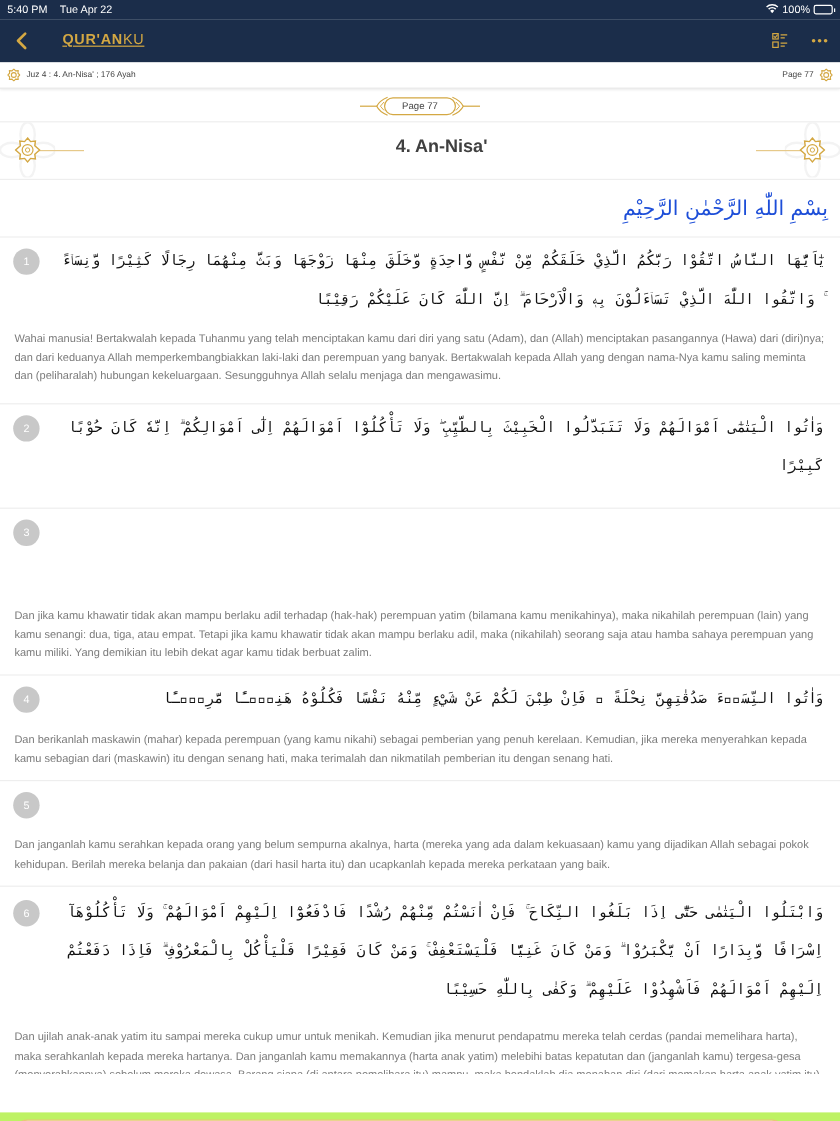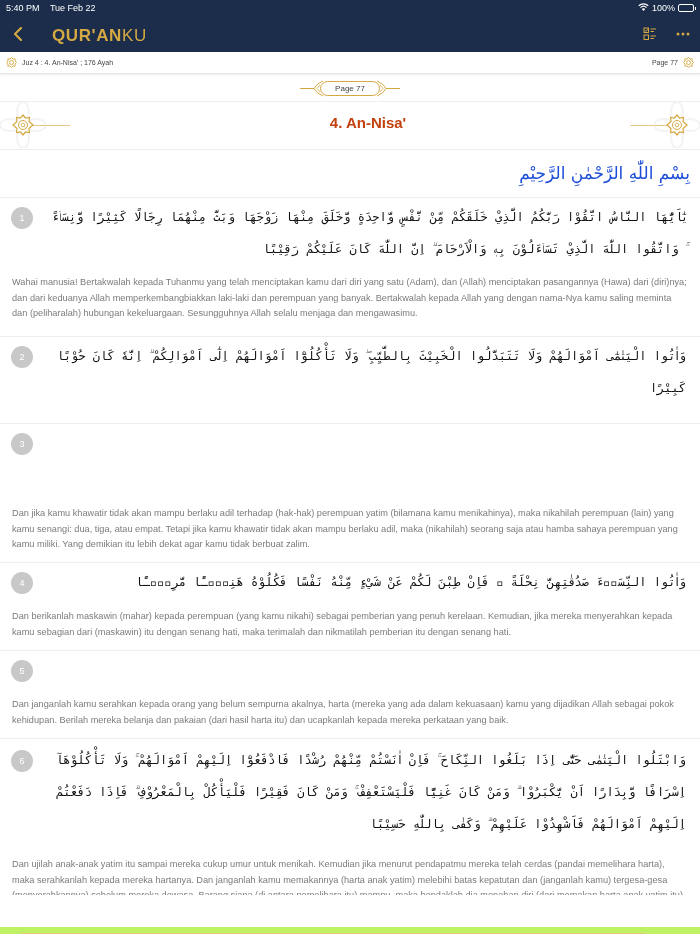--- a/index.html
+++ b/index.html
@@ -5,52 +5,52 @@
   * { box-sizing: border-box; margin: 0; padding: 0; }
   html, body { width: 700px; height: 934px; overflow: hidden; background: #ffffff; font-family: "Liberation Sans", sans-serif; }
   .statusbar { position: absolute; left: 0; top: 0; width: 700px; height: 16px; background: #1b2d4a; color: #ffffff; font-size: 9px; display: flex; align-items: center; justify-content: space-between; padding: 0 6px; }
   .statusbar .left span { margin-right: 8px; }
   .statusbar .right { display: flex; align-items: center; gap: 3px; }
   .battery { width: 16px; height: 8px; border: 1px solid #fff; border-radius: 2px; position: relative; padding: 1px; }
   .battery::after { content: ""; position: absolute; right: -3px; top: 2px; width: 1px; height: 3px; background: #fff; }
   .battery .fill { width: 100%; height: 100%; background: #fff; border-radius: 1px; }
   .navbar { position: absolute; left: 0; top: 16px; width: 700px; height: 36px; background: #1b2d4a; display: flex; align-items: center; }
   .back-btn { position: absolute; left: 8px; top: 8px; width: 20px; height: 20px; display: flex; align-items: center; justify-content: center; cursor: pointer; }
-  .logo { position: absolute; left: 52px; top: 10px; font-size: 17px; letter-spacing: 0.6px; font-weight: bold; color: #d4a843; }
+  .logo { position: absolute; left: 52px; top: 10px; font-size: 12px; letter-spacing: 0.6px; font-weight: bold; color: #d4a843; text-decoration: underline; }
   .logo .light { font-weight: normal; color: #d4a843; }
   .nav-icon { position: absolute; top: 8px; width: 20px; height: 20px; display: flex; align-items: center; justify-content: center; cursor: pointer; }
   .infobar { position: absolute; left: 0; top: 52px; width: 700px; height: 22px; background: #ffffff; border-bottom: 1px solid #e6e6e6; box-shadow: 0 1px 2px rgba(0,0,0,0.08); display: flex; align-items: center; justify-content: space-between; padding: 0 6px; font-size: 7px; color: #444; }
   .infobar .grp { display: flex; align-items: center; gap: 5px; }
   .page-pill-wrap { position: absolute; left: 0; top: 78px; width: 700px; height: 22px; }
   .page-pill { position: absolute; left: 320px; top: 3px; width: 60px; height: 15px; border: 1px solid #d4a843; border-radius: 8px; background: #fff; font-size: 8px; color: #444; text-align: center; line-height: 13px; cursor: pointer; }
   .pill-line { position: absolute; top: 10px; height: 1px; background: #d4a843; }
   .divider { position: absolute; left: 0; width: 700px; height: 1px; background: #eeeeee; }
   .surah-header { position: absolute; left: 0; top: 102px; width: 700px; height: 46px; }
   .surah-header .bgflower { position: absolute; top: 0; width: 46px; height: 46px; opacity: 0.5; }
-  .surah-title { position: absolute; left: 0; width: 700px; top: 12px; text-align: center; font-size: 15px; color: #c2410c; font-weight: bold; padding-left: 36px; }
+  .surah-title { position: absolute; left: 0; width: 700px; top: 12px; text-align: center; font-size: 15px; color: #404040; font-weight: bold; padding-left: 36px; }
   .surah-sub { position: absolute; left: 0; width: 700px; top: 29px; text-align: center; font-size: 8px; color: #333; }
   .deco-line { position: absolute; top: 23px; height: 1px; background: #e6c98a; }
   .basmala { position: absolute; right: 10px; top: 163px; font-family: "DejaVu Serif", serif; font-size: 17px; color: #1d4ed8; direction: rtl; }
   .verse { position: absolute; left: 0; width: 700px; }
   .badge { position: absolute; left: 11px; width: 22px; height: 22px; border-radius: 50%; background: #c8c8c8; color: #fff; font-size: 9px; text-align: center; line-height: 22px; }
   .arabic { position: absolute; right: 14px; left: 50px; direction: rtl; text-align: right; font-family: Liberation Mono, monospace; font-size: 12px; line-height: 32px; color: #111; }
   .translation { position: absolute; left: 12px; right: 12px; font-size: 9.2px; line-height: 15.5px; color: #7b7b7b; }
   .bottom-bar { position: absolute; left: 0; top: 927px; width: 700px; height: 39px; background: #bef264; }
   .search-box { position: absolute; left: 10px; top: 6px; width: 646px; height: 26px; border: 1px solid #e7c676; border-radius: 13px; background: #fff; display: flex; align-items: center; padding-left: 10px; }
   .search-box input { border: none; outline: none; font-family: "Liberation Sans", sans-serif; font-size: 9px; color: #555; margin-left: 12px; width: 580px; background: transparent; }
   .search-box input::placeholder { color: #666; }
   .menu-btn { position: absolute; left: 666px; top: 8px; width: 23px; height: 23px; border-radius: 50%; background: #d4a843; display: flex; align-items: center; justify-content: center; cursor: pointer; }
 </style>
 </head>
 <body>
 
 <div class="statusbar">
   <div class="left">
     <span>5:40 PM</span>
-    <span>Tue Feb 22</span>
+    <span>Tue Apr 22</span>
   </div>
   <div class="right">
     <span>
       <svg width="11" height="8" viewBox="0 0 11 8">
           <path d="M5.5 8 L3.8 6 A2.5 2.5 0 0 1 7.2 6 Z" fill="#fff"></path>
           <path d="M2.5 4.6 A4.4 4.4 0 0 1 8.5 4.6" stroke="#fff" stroke-width="1.2" fill="none"></path>
           <path d="M0.8 2.8 A6.8 6.8 0 0 1 10.2 2.8" stroke="#fff" stroke-width="1.2" fill="none"></path>
         </svg>
     </span>
     <span>100%</span>

